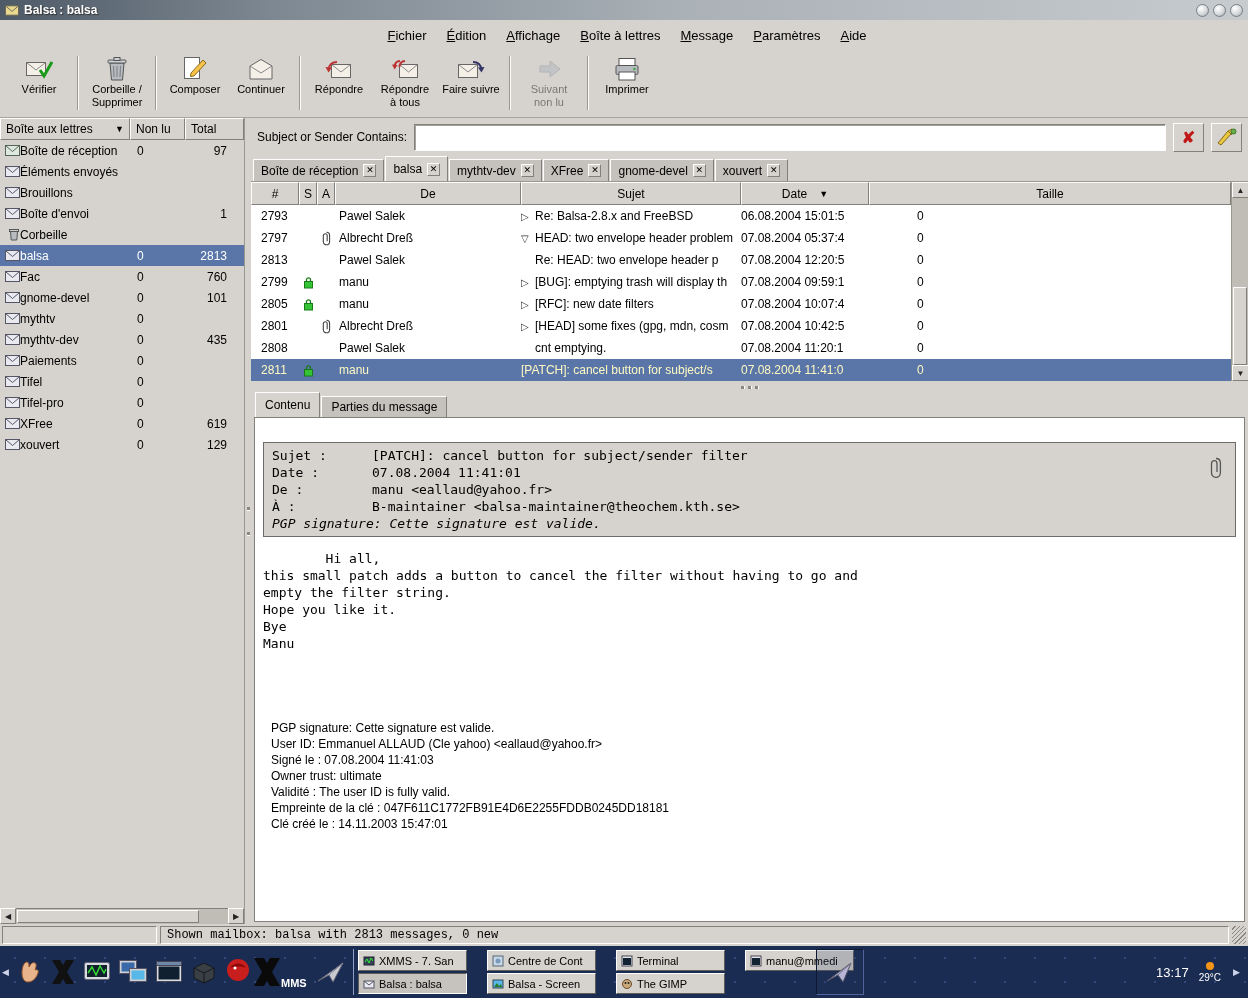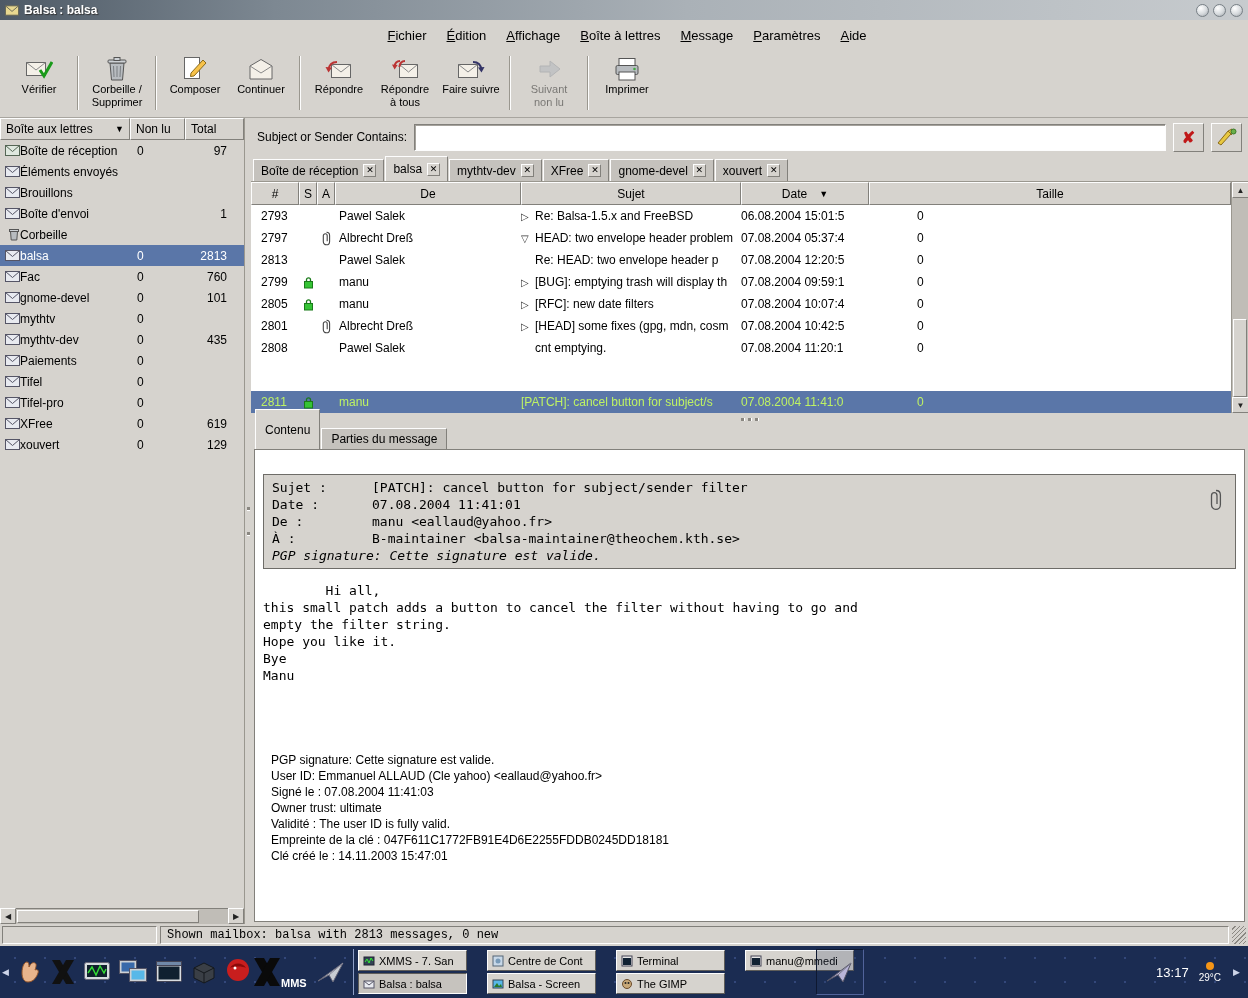--- a/index.html
+++ b/index.html
@@ -81,40 +81,40 @@
   .table-wrap { flex:0 0 199px; display:flex; min-width:0; border-top:1px solid #9a978f; }
   .msg-table { flex:1; display:flex; flex-direction:column; min-width:0; }
   .msg-header { display:flex; height:23px; flex:0 0 23px; }
   .th { background:#d6d3ce; display:flex; align-items:center; justify-content:center; gap:12px; overflow:hidden; }
   .th .arr { font-size:9px; }
   .c-num{width:48px;flex:0 0 48px}.c-s{width:18px;flex:0 0 18px}.c-a{width:18px;flex:0 0 18px}
   .c-de{width:186px;flex:0 0 186px}.c-sujet{width:220px;flex:0 0 220px}.c-date{width:128px;flex:0 0 128px}
   .c-taille{flex:1;min-width:0}
   .msg-rows { flex:1; background:#fff; overflow:hidden; }
   .msg-row { height:22px; display:flex; align-items:center; }
-  .msg-row.selected { background:#5a76a8; color:#bef264;margin-top:32px; }
+  .msg-row.selected { background:#5a76a8; color:#fef9c3; }
   .cell { overflow:hidden; white-space:nowrap; display:flex; align-items:center; }
   .cell.c-num { padding-left:10px; }
   .cell.c-s,.cell.c-a { justify-content:center; }
   .cell.c-de { padding-left:4px; }
   .cell.c-taille { padding-left:48px; }
   .expander { width:14px; flex:0 0 14px; font-size:10px; color:#333; }
   .sp14 { width:14px; flex:0 0 14px; }
 
   .vscroll { width:17px; flex:0 0 17px; display:flex; flex-direction:column; background:#c0bdb7; border-left:1px solid #9a978f; }
   .vs-track { flex:1; position:relative; }
   .vs-thumb { position:absolute; left:1px; right:1px; bottom:0; height:78px; background:#d6d3ce; }
 
   .hsplit { height:12px; flex:0 0 12px; display:flex; align-items:center; justify-content:center; gap:4px; }
   .hsplit i { width:3px; height:3px; background:#8a8781; box-shadow:1px 0 0 #fff; }
 
   .pv-tabs { height:24px; flex:0 0 24px; display:flex; align-items:flex-end; padding-left:4px; gap:1px; }
   .pv-tab { height:21px; display:flex; align-items:center; padding:0 9px; font-size:12px;
     background:#c5c2bd; border:1px solid; border-color:#fdfdfd #82807b #82807b #fdfdfd; border-bottom:none; }
-  .pv-tab.active { height:40px; background:#d6d3ce; }
+  .pv-tab.active { height:25px; background:#d6d3ce; }
 
   .pv-content { flex:1; margin:0 3px 2px 3px; background:#fff; border:1px solid #82807b; overflow:hidden; padding:24px 8px; }
   .pv-headerbox { position:relative; background:#d6d3ce; border:1px solid #6e6c68; padding:4px 8px;
     font-family:"DejaVu Sans Mono",monospace; font-size:13px; line-height:17px; }
   .pv-hline { display:flex; }
   .pv-hlabel { width:100px; flex:0 0 100px; }
   .pv-pgp { font-style:italic; }
   .pv-clip { position:absolute; right:12px; top:14px; }
   .pv-body { font-family:"DejaVu Sans Mono",monospace; font-size:13px; line-height:17px; margin-top:13px; white-space:pre; }
   .pv-sig { margin-top:68px; margin-left:8px; font-size:12px; line-height:16px; }
@@ -542,21 +542,21 @@
               </div>
             </div>
           <div class="msg-rows">
               <div class="msg-row">
                 <span class="cell c-num">2793</span>
                 <span class="cell c-s"></span>
                 <span class="cell c-a"></span>
                 <span class="cell c-de">Pawel Salek</span>
                 <span class="cell c-sujet">
                   <span class="expander">▷</span>
-                  <span>Re: Balsa-1.5.x and FreeBSD</span>
+                  <span>Re: Balsa-2.8.x and FreeBSD</span>
                 </span>
                 <span class="cell c-date">06.08.2004 15:01:5</span>
                 <span class="cell c-taille">0</span>
               </div>
               <div class="msg-row">
                 <span class="cell c-num">2797</span>
                 <span class="cell c-s"></span>
                 <span class="cell c-a">
                   <span class="icon">
                     <svg width="11" height="15" viewBox="0 0 11 15">

